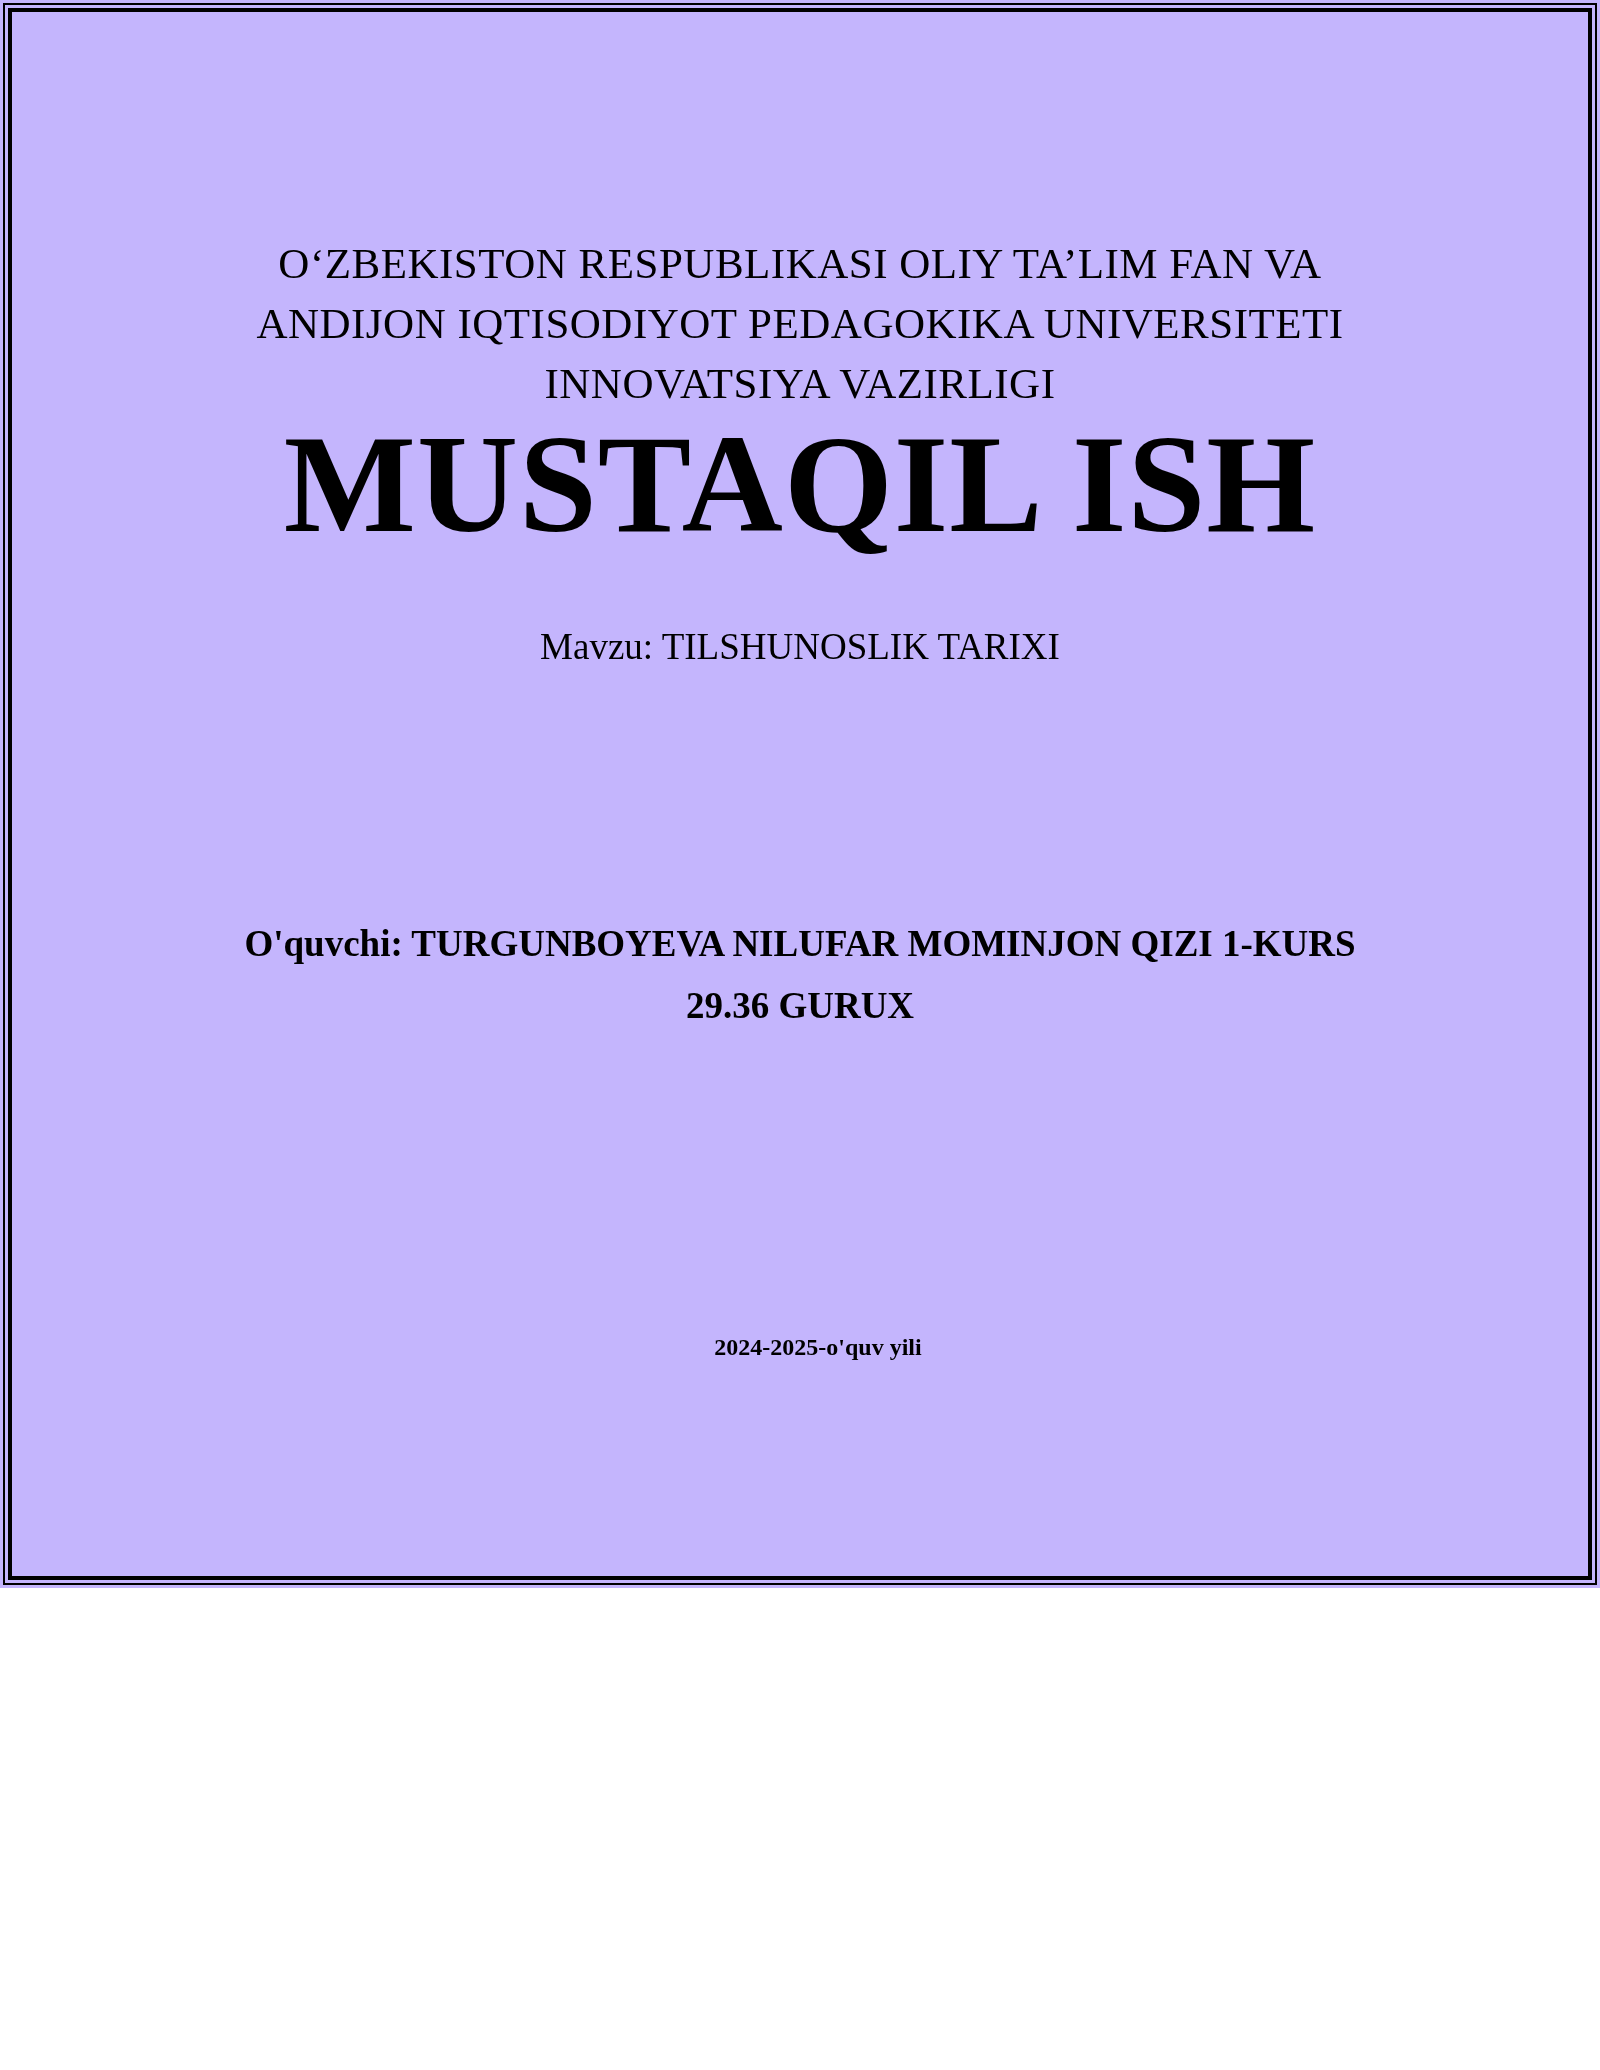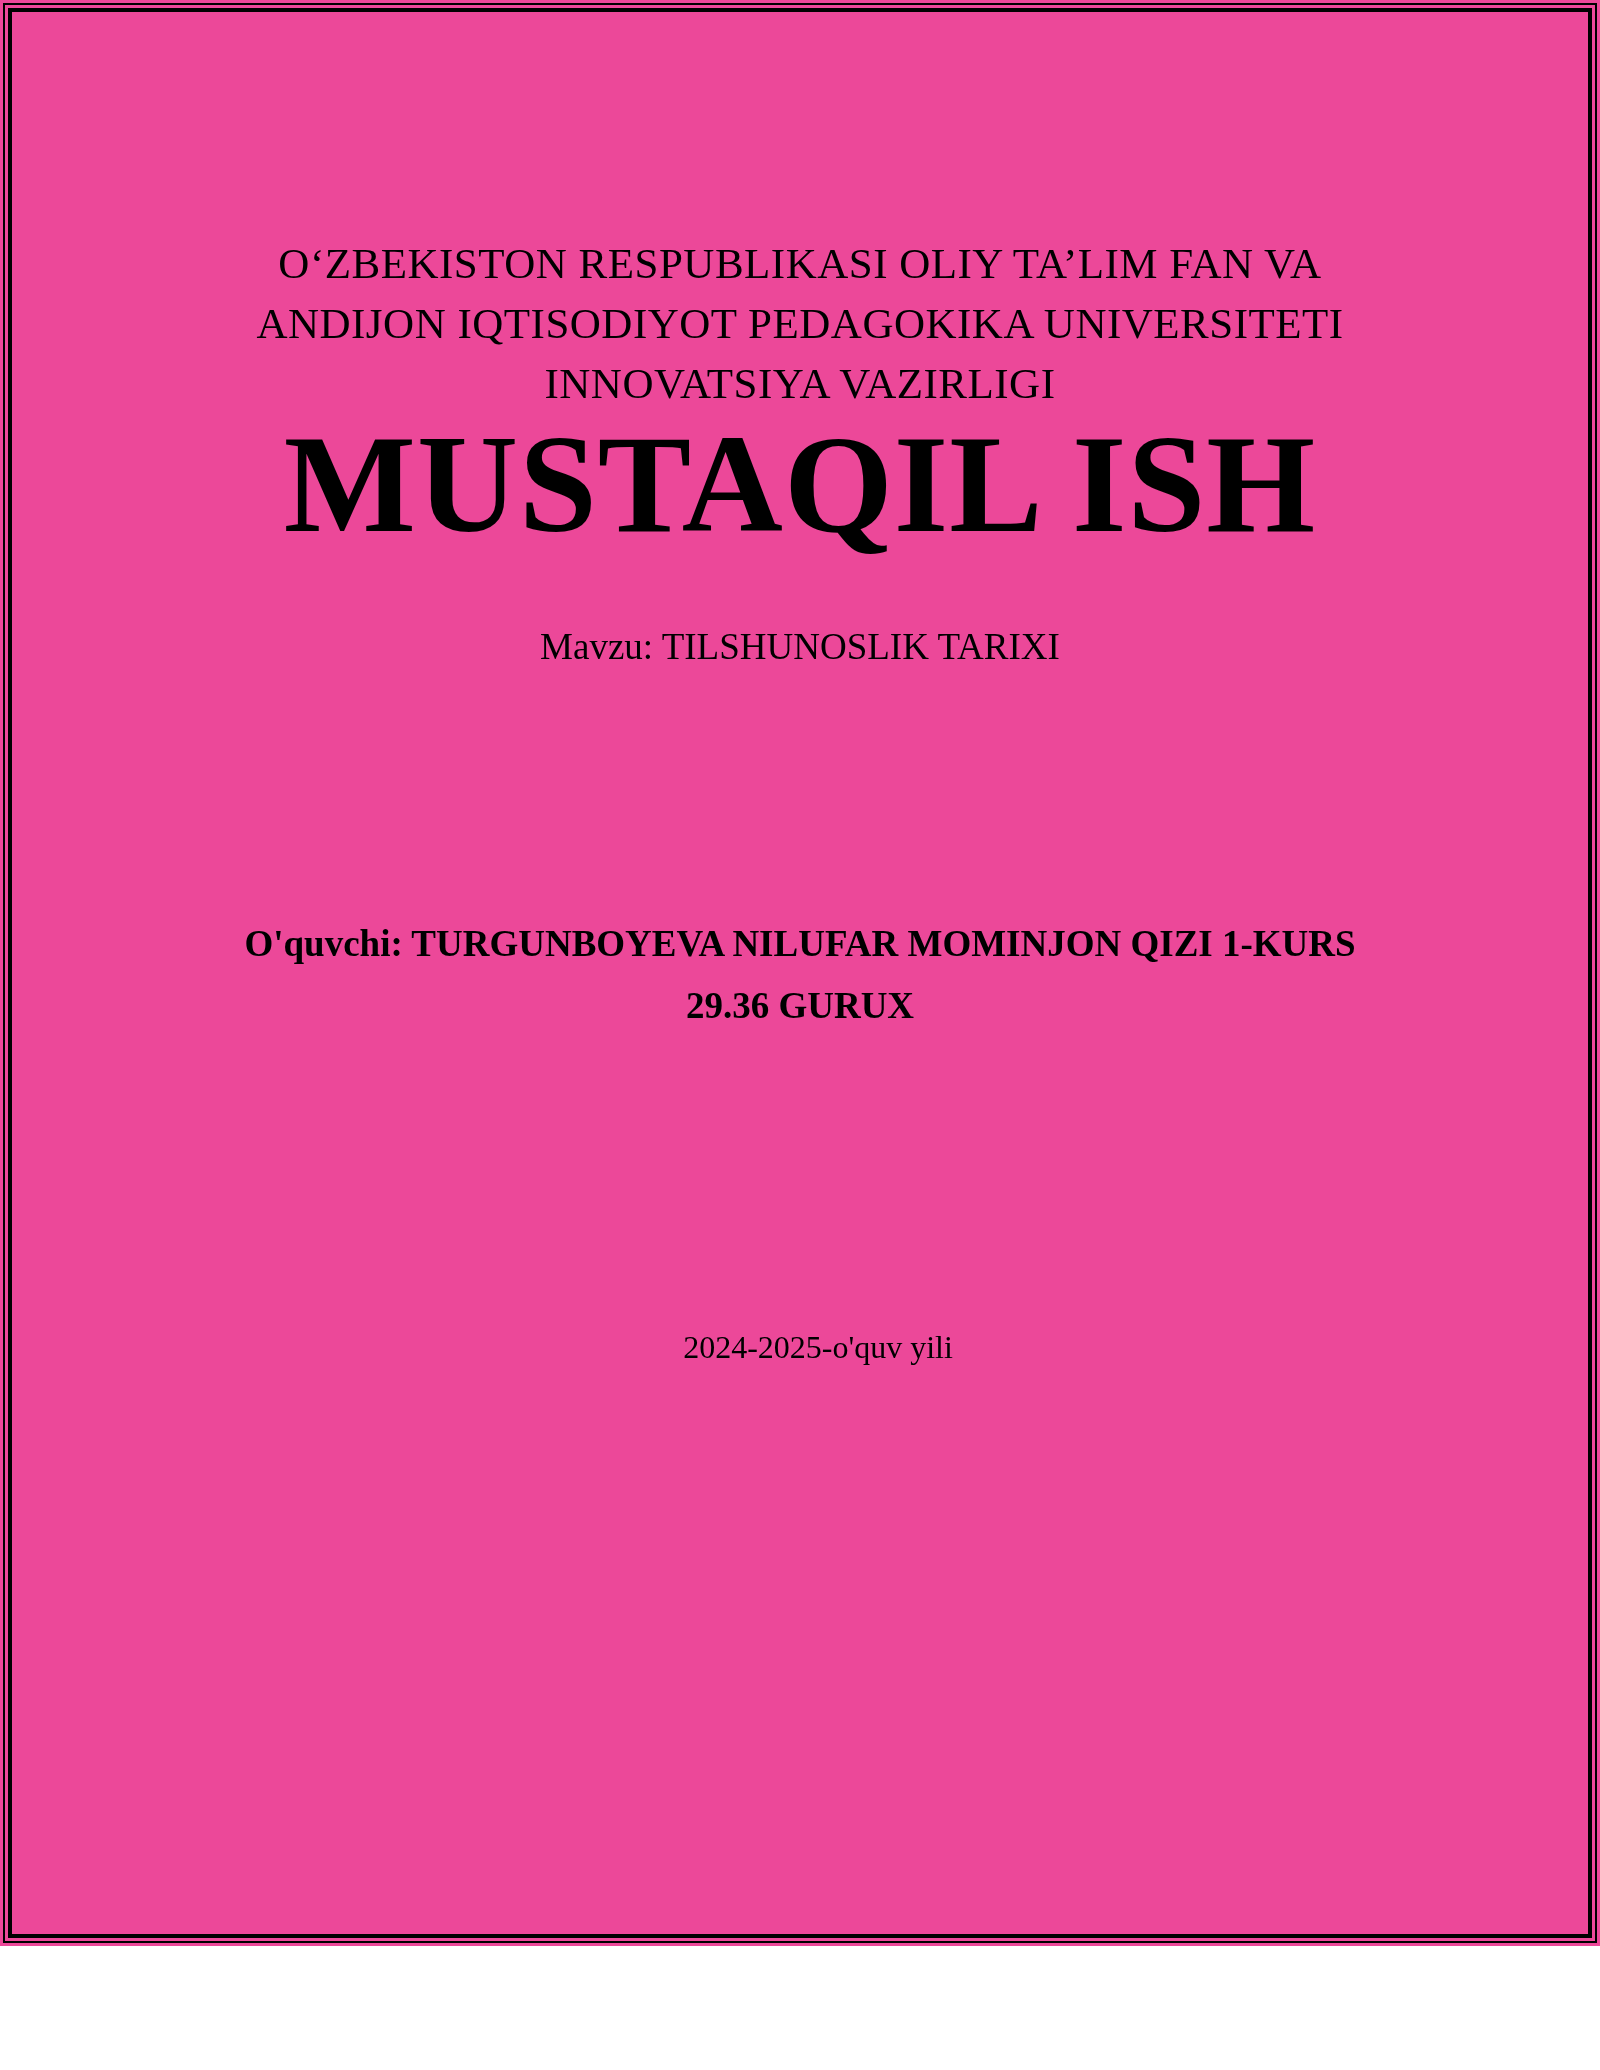--- a/index.html
+++ b/index.html
@@ -3,23 +3,23 @@
 <meta charset="utf-8">
 <style>
   html, body {
     margin: 0;
     padding: 0;
     background: #ffffff;
   }
   .page {
     position: relative;
     width: 1600px;
-    height: 1946px;
+    height: 1588px;
     box-sizing: border-box;
-    background: #ec4899;
+    background: #c4b5fd;
     padding: 3px;
     font-family: "Liberation Serif", "DejaVu Serif", serif;
     color: #000000;
   }
   .outer-frame {
     box-sizing: border-box;
     border: 2px solid #000000;
     padding: 3px;
     width: 100%;
     height: 100%;
@@ -52,23 +52,23 @@
     line-height: 46px;
   }
   .student-block {
     margin-top: 243px;
     font-size: 37px;
     line-height: 62px;
     font-weight: bold;
   }
   .year-line {
     margin-top: 295px;
-    font-size: 32px;
+    font-size: 24px;
     line-height: 30px;
-    font-weight: normal;
+    font-weight: bold;
     padding-left: 36px;
   }
 </style>
 </head>
 <body>
 
 <div class="page">
   <div class="outer-frame">
     <div class="inner-frame">
 

